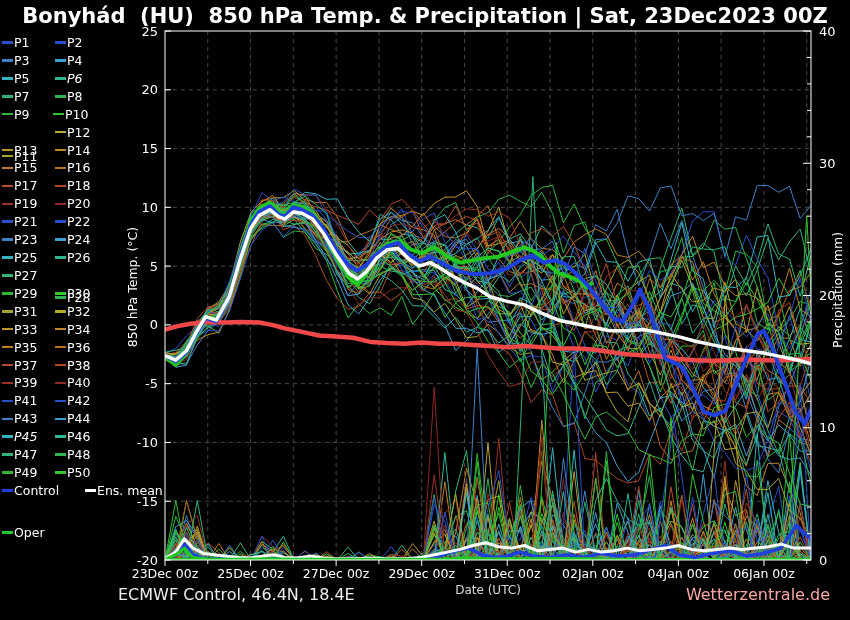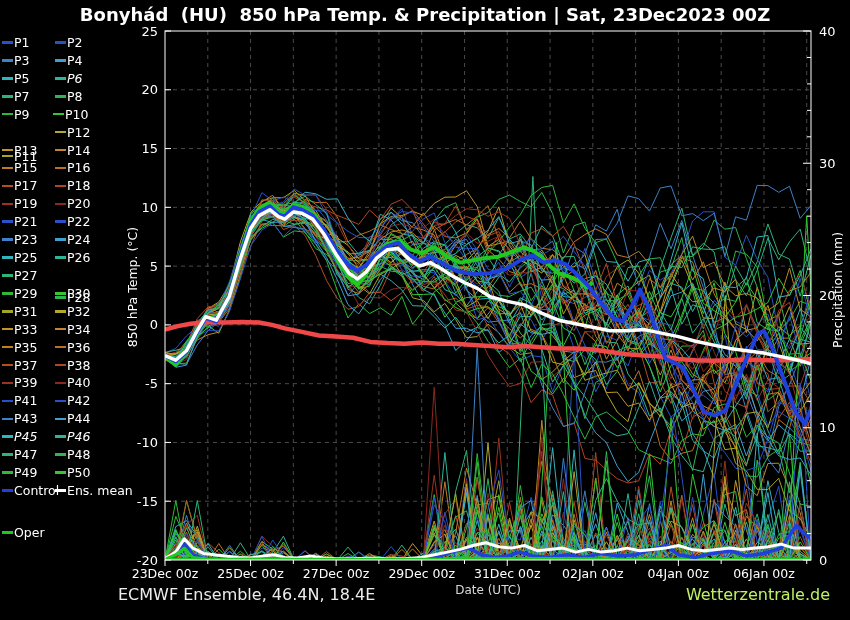--- a/index.html
+++ b/index.html
@@ -1,25 +1,25 @@
 <!DOCTYPE html>
 <html><head>
 <meta charset="utf-8">
 <style>
   html,body{margin:0;padding:0;background:#000;}
   #screen{position:relative;width:850px;height:620px;background:#000;overflow:hidden;
           font-family:"DejaVu Sans", sans-serif;color:#fff;}
   #chart-title{position:absolute;top:4px;left:0;width:100%;text-align:center;
-               font-size:18px;font-weight:bold;white-space:pre;color:#fff;}
+               font-size:21px;font-weight:bold;white-space:pre;color:#fff;}
   #legend{position:absolute;left:0;top:0;width:160px;height:560px;}
   .litem{position:absolute;font-size:12.5px;line-height:14px;color:#fff;white-space:pre;}
   .sw{display:inline-block;width:11px;height:2.5px;vertical-align:middle;margin-right:1px;margin-bottom:2px;}
   .sw.thick{height:3.5px;}
   #footer-left{position:absolute;top:585px;left:118px;font-size:16px;color:#ededed;}
-  #footer-right{position:absolute;top:585px;right:20px;font-size:16px;color:#bef264;}
+  #footer-right{position:absolute;top:585px;right:20px;font-size:16px;color:#fca5a5;}
   svg{position:absolute;left:0;top:0;}
   text{font-family:"DejaVu Sans", sans-serif;}
 </style>
 </head>
 <body>
 
 <div id="screen">
   <div id="chart-title">Bonyhád  (HU)  850 hPa Temp. &amp; Precipitation | Sat, 23Dec2023 00Z</div>
   <div id="legend">
       <div class="litem" style="left: 2px; top: 36px;"><span class="sw" style="background: rgb(40, 80, 200);"></span>P1</div>
@@ -60,27 +60,27 @@
       <div class="litem" style="left: 55px; top: 340.64px;"><span class="sw" style="background: rgb(189, 112, 32);"></span>P36</div>
       <div class="litem" style="left: 2px; top: 358.56px;"><span class="sw" style="background: rgb(180, 78, 36);"></span>P37</div>
       <div class="litem" style="left: 55px; top: 358.56px;"><span class="sw" style="background: rgb(176, 68, 36);"></span>P38</div>
       <div class="litem" style="left: 2px; top: 376.48px;"><span class="sw" style="background: rgb(156, 50, 34);"></span>P39</div>
       <div class="litem" style="left: 55px; top: 376.48px;"><span class="sw" style="background: rgb(140, 40, 32);"></span>P40</div>
       <div class="litem" style="left: 2px; top: 394.4px;"><span class="sw" style="background: rgb(40, 80, 200);"></span>P41</div>
       <div class="litem" style="left: 55px; top: 394.4px;"><span class="sw" style="background: rgb(40, 80, 200);"></span>P42</div>
       <div class="litem" style="left: 2px; top: 412.32px;"><span class="sw" style="background: rgb(60, 130, 200);"></span>P43</div>
       <div class="litem" style="left: 55px; top: 412.32px;"><span class="sw" style="background: rgb(60, 160, 210);"></span>P44</div>
       <div class="litem" style="left: 2px; top: 430.24px; font-style: italic;"><span class="sw" style="background: rgb(50, 180, 190);"></span>P45</div>
-      <div class="litem" style="left: 55px; top: 430.24px; font-style: italic;"><span class="sw" style="background: rgb(46, 180, 150);"></span>P46</div>
+      <div class="litem" style="left: 55px; top: 430.24px;"><span class="sw" style="background: rgb(46, 180, 150);"></span>P46</div>
       <div class="litem" style="left: 2px; top: 448.16px;"><span class="sw" style="background: rgb(46, 180, 120);"></span>P47</div>
       <div class="litem" style="left: 55px; top: 448.16px;"><span class="sw" style="background: rgb(46, 180, 80);"></span>P48</div>
       <div class="litem" style="left: 2px; top: 466.08px;"><span class="sw" style="background: rgb(46, 186, 54);"></span>P49</div>
       <div class="litem" style="left: 55px; top: 466.08px;"><span class="sw" style="background: rgb(50, 200, 50);"></span>P50</div>
       <div class="litem" style="left: 2px; top: 484px;"><span class="sw thick" style="background: rgb(32, 64, 221);"></span>Control</div>
-      <div class="litem" style="left: 55px; top: 484px;"><span class="sw thick" style="background: rgb(255, 255, 255);"></span>Ens. mean</div>
+      <div class="litem" style="left: 49px; top: 484px; padding-left: 36px;"><span class="sw thick" style="background: rgb(255, 255, 255);"></span>Ens. mean</div>
       <div class="litem" style="left: 2px; top: 526px;"><span class="sw thick" style="background: rgb(34, 200, 34);"></span>Oper</div>
     </div>
   <svg id="plot" width="850" height="620">
       <defs>
         <clipPath id="plotclip">
           <rect x="165" y="31" width="646" height="529"></rect>
         </clipPath>
       </defs>
       <g stroke="#4a4a4a" stroke-dasharray="4 4" stroke-width="1">
         <line x1="165" y1="89.77777777777777" x2="811" y2="89.77777777777777"></line>
@@ -298,15 +298,15 @@
         <text x="421.6887417218543" y="578" text-anchor="middle">29Dec 00z</text>
         <text x="507.25165562913907" y="578" text-anchor="middle">31Dec 00z</text>
         <text x="592.8145695364238" y="578" text-anchor="middle">02Jan 00z</text>
         <text x="678.3774834437086" y="578" text-anchor="middle">04Jan 00z</text>
         <text x="763.9403973509934" y="578" text-anchor="middle">06Jan 00z</text>
       </g>
       <text x="137" y="287" text-anchor="middle" fill="#ffffff" font-size="12.5px" transform="rotate(-90 137 287)">850 hPa Temp. (°C)</text>
       <text x="842" y="290" text-anchor="middle" fill="#ffffff" font-size="12.5px" transform="rotate(-90 842 290)">Precipitation (mm)</text>
       <text x="488" y="594" text-anchor="middle" fill="#d8d8d8" font-size="12px">Date (UTC)</text>
     </svg>
-  <div id="footer-left">ECMWF Ensemble, 46.4N, 18.4E</div>
+  <div id="footer-left">ECMWF Control, 46.4N, 18.4E</div>
   <div id="footer-right">Wetterzentrale.de</div>
 </div>
 
 </body></html>

